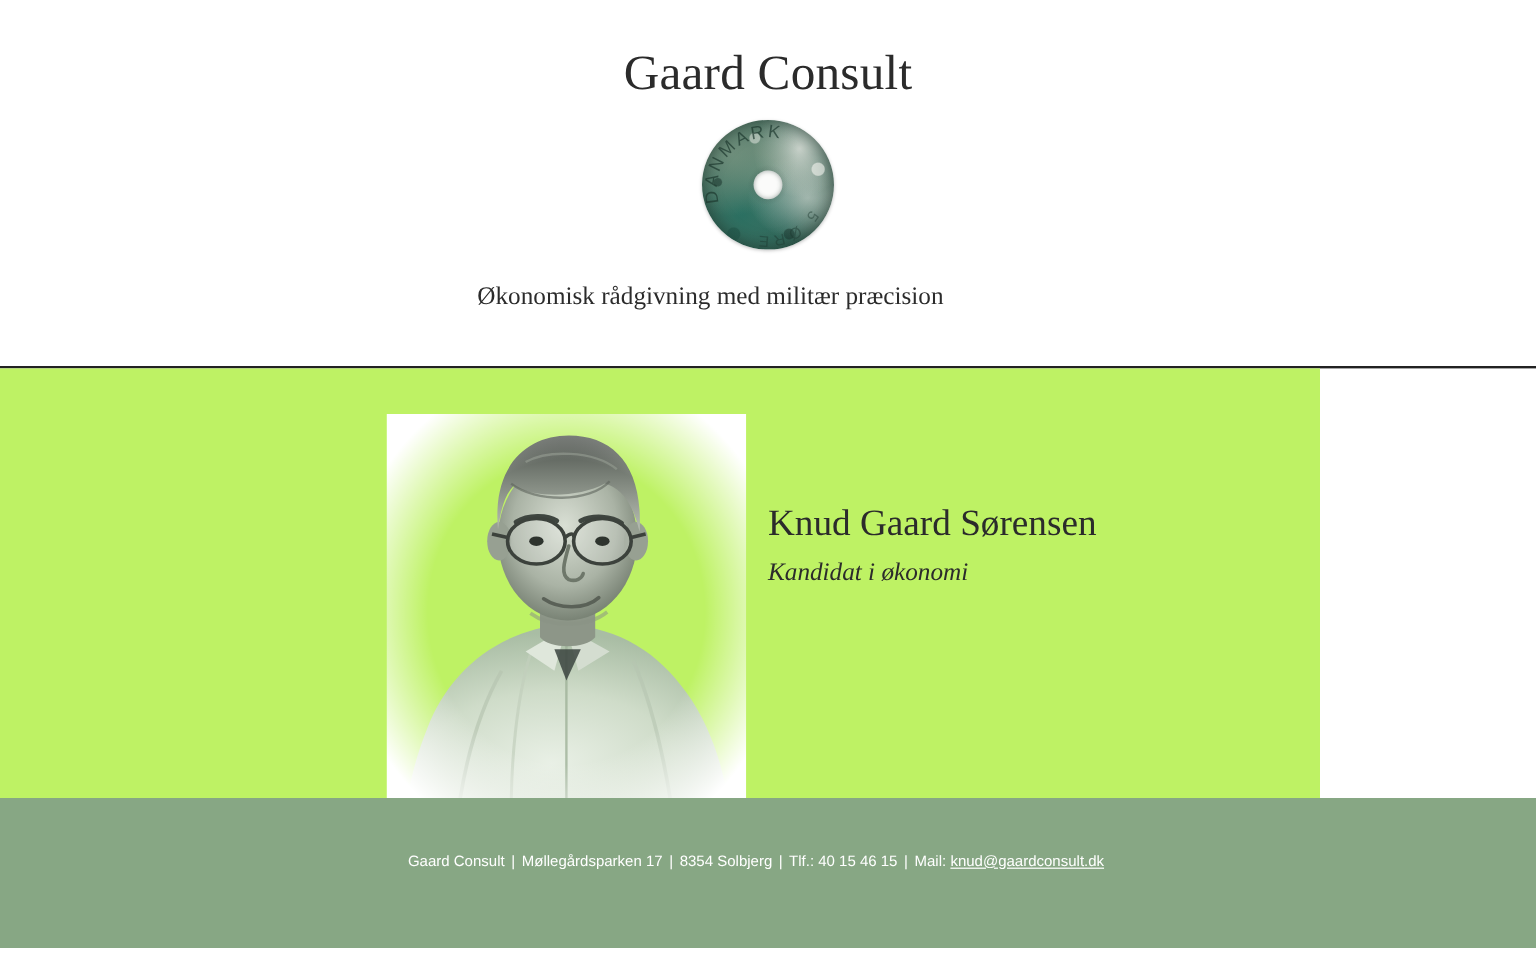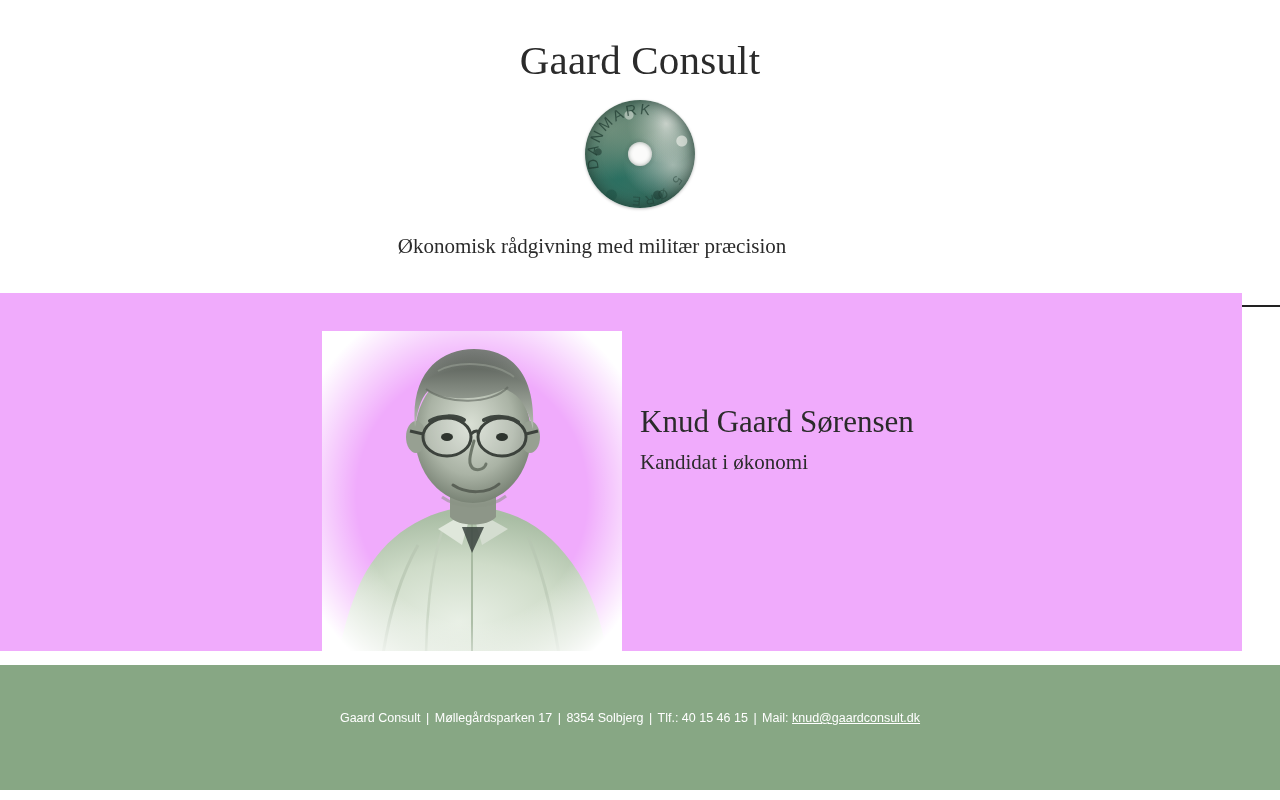--- a/index.html
+++ b/index.html
@@ -124,24 +124,24 @@
     height: 2px;
     background: #222222;
     border: 0;
     margin: 0;
   }
 
   
   .main {
     position: absolute;
     left: 0;
-    top: 293px;
-    width: 1242px;
+    top: 307px;
+    width: 1100px;
     height: 358px;
-    background: #f0abfc;
+    background: #bef264;
     overflow: hidden;
   }
 
   .portrait {
     position: absolute;
     left: 322px;
     top: 38px;
     width: 300px;
     height: 320px;
     overflow: hidden;
@@ -158,20 +158,21 @@
     margin: 0;
     font-family: "Liberation Serif", serif;
     font-size: 31px;
     font-weight: 400;
     line-height: 38px;
     color: #2b2b2b;
   }
   .person-role {
     margin: 8px 0 0 0;
     font-family: "Liberation Serif", serif;
+    font-style: italic;
     font-size: 21px;
     line-height: 27px;
     color: #2b2b2b;
   }
 
   .contact {
     margin-top: 46px;
     font-family: "Liberation Serif", serif;
     font-size: 17px;
     line-height: 25px;

